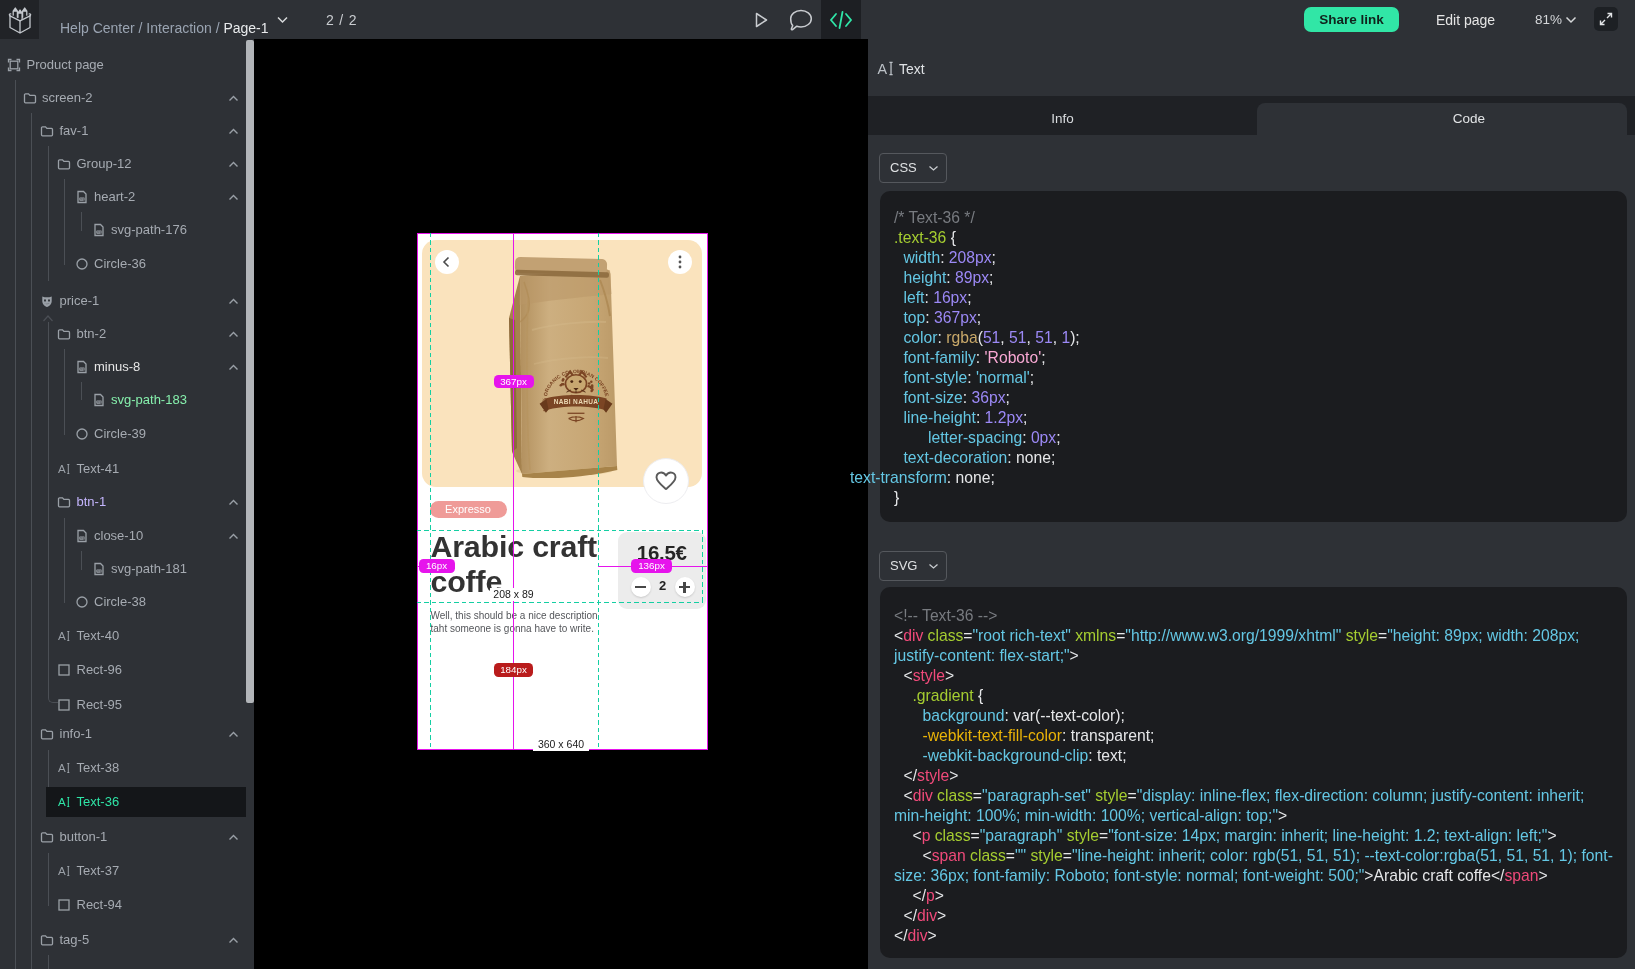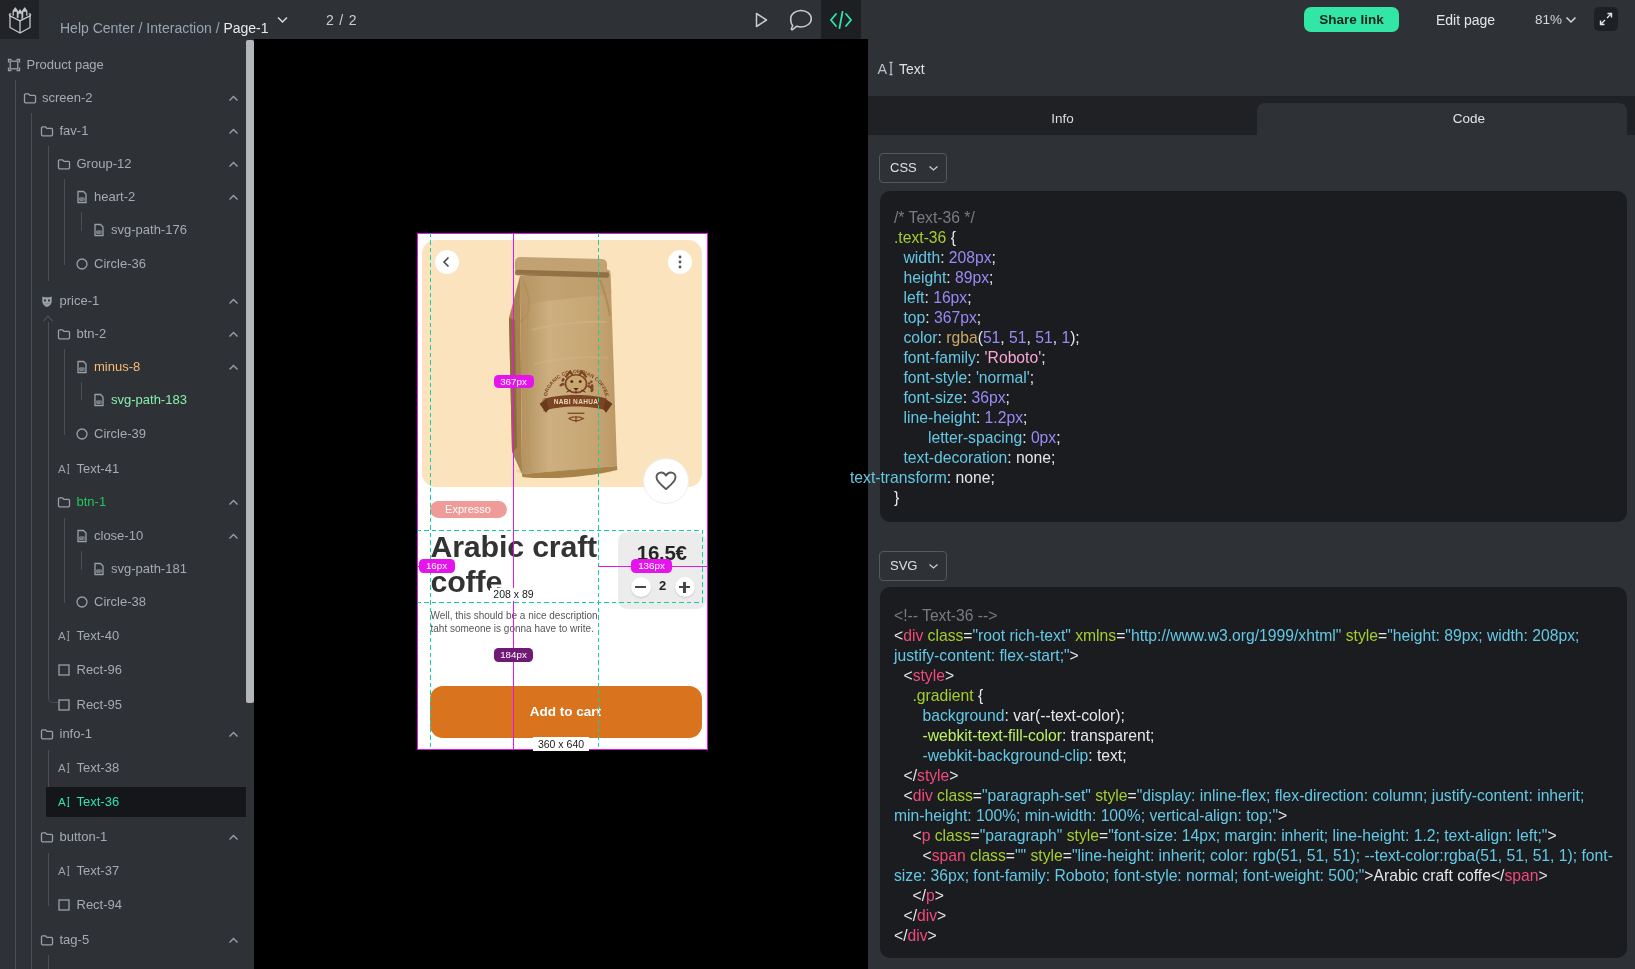--- a/index.html
+++ b/index.html
@@ -124,21 +124,21 @@
     </svg></div>
 <div style="position:absolute;left:76.5px;top:325.5px;font-size:13px;line-height:16px;color:#a6abb2;white-space:nowrap">btn-2</div>
 <svg style="position:absolute;left:228px;top:330.5px" width="11" height="7" viewBox="0 0 11 7">
     <path d="M1.5 5.5 L5.5 1.5 L9.5 5.5" stroke="#9aa0a7" stroke-width="1.4" fill="none"></path>
   </svg>
 <div style="position:absolute;left:74.5px;top:359.5px;width:14px;height:14px"><svg width="14" height="14" viewBox="0 0 14 14">
       <path d="M3 1.5 h5.5 l2.5 2.5 v8.5 h-8 z" stroke="#9aa0a7" fill="none" stroke-width="1.3"></path>
       <rect x="4.3" y="7.4" width="5.4" height="3.4" rx="0.7" fill="#9aa0a7" stroke="none"></rect>
       <text x="4.9" y="10.2" font-family="Liberation Sans" font-size="2.9" fill="#2e3136" stroke="none">svg</text>
     </svg></div>
-<div style="position:absolute;left:94.0px;top:358.5px;font-size:13px;line-height:16px;color:#fdba74;white-space:nowrap">minus-8</div>
+<div style="position:absolute;left:94.0px;top:358.5px;font-size:13px;line-height:16px;color:#e5e5e5;white-space:nowrap">minus-8</div>
 <svg style="position:absolute;left:228px;top:363.5px" width="11" height="7" viewBox="0 0 11 7">
     <path d="M1.5 5.5 L5.5 1.5 L9.5 5.5" stroke="#9aa0a7" stroke-width="1.4" fill="none"></path>
   </svg>
 <div style="position:absolute;left:91.5px;top:392.5px;width:14px;height:14px"><svg width="14" height="14" viewBox="0 0 14 14">
       <path d="M3 1.5 h5.5 l2.5 2.5 v8.5 h-8 z" stroke="#9aa0a7" fill="none" stroke-width="1.3"></path>
       <rect x="4.3" y="7.4" width="5.4" height="3.4" rx="0.7" fill="#9aa0a7" stroke="none"></rect>
       <text x="4.9" y="10.2" font-family="Liberation Sans" font-size="2.9" fill="#2e3136" stroke="none">svg</text>
     </svg></div>
 <div style="position:absolute;left:111.0px;top:391.5px;font-size:13px;line-height:16px;color:#86efac;white-space:nowrap">svg-path-183</div>
 <div style="position:absolute;left:74.5px;top:427px;width:14px;height:14px"><svg width="14" height="14" viewBox="0 0 14 14">
@@ -146,21 +146,21 @@
     </svg></div>
 <div style="position:absolute;left:94.0px;top:426px;font-size:13px;line-height:16px;color:#a6abb2;white-space:nowrap">Circle-39</div>
 <div style="position:absolute;left:57px;top:462px;width:14px;height:14px"><svg width="14" height="14" viewBox="0 0 14 14">
       <text x="1" y="11" font-family="Liberation Sans" font-size="11.5" fill="#9aa0a7" stroke="none">A</text>
       <path d="M10.3 2.5 h2 M11.3 2.5 v9 M10.3 11.5 h2" stroke="#9aa0a7" stroke-width="1"></path>
     </svg></div>
 <div style="position:absolute;left:76.5px;top:461px;font-size:13px;line-height:16px;color:#a6abb2;white-space:nowrap">Text-41</div>
 <div style="position:absolute;left:57px;top:495px;width:14px;height:14px"><svg width="14" height="14" viewBox="0 0 14 14">
       <path d="M1.5 3.8 a1 1 0 0 1 1-1 h3 l1.4 1.6 h4.6 a1 1 0 0 1 1 1 v5.4 a1 1 0 0 1 -1 1 h-9 a1 1 0 0 1 -1-1 z" stroke="#9aa0a7" fill="none" stroke-width="1.3"></path>
     </svg></div>
-<div style="position:absolute;left:76.5px;top:494px;font-size:13px;line-height:16px;color:#22c55e;white-space:nowrap">btn-1</div>
+<div style="position:absolute;left:76.5px;top:494px;font-size:13px;line-height:16px;color:#c4b5fd;white-space:nowrap">btn-1</div>
 <svg style="position:absolute;left:228px;top:499px" width="11" height="7" viewBox="0 0 11 7">
     <path d="M1.5 5.5 L5.5 1.5 L9.5 5.5" stroke="#9aa0a7" stroke-width="1.4" fill="none"></path>
   </svg>
 <div style="position:absolute;left:74.5px;top:528.5px;width:14px;height:14px"><svg width="14" height="14" viewBox="0 0 14 14">
       <path d="M3 1.5 h5.5 l2.5 2.5 v8.5 h-8 z" stroke="#9aa0a7" fill="none" stroke-width="1.3"></path>
       <rect x="4.3" y="7.4" width="5.4" height="3.4" rx="0.7" fill="#9aa0a7" stroke="none"></rect>
       <text x="4.9" y="10.2" font-family="Liberation Sans" font-size="2.9" fill="#2e3136" stroke="none">svg</text>
     </svg></div>
 <div style="position:absolute;left:94.0px;top:527.5px;font-size:13px;line-height:16px;color:#a6abb2;white-space:nowrap">close-10</div>
 <svg style="position:absolute;left:228px;top:532.5px" width="11" height="7" viewBox="0 0 11 7">
@@ -265,21 +265,21 @@
 <svg style="position:absolute;left:928px;top:563px" width="11" height="7" viewBox="0 0 11 7">
     <path d="M1.5 1.5 L5.5 5 L9.5 1.5" stroke="#c9ccd0" stroke-width="1.3" fill="none"></path>
   </svg>
 <div style="position:absolute;left:880px;top:587px;width:747px;height:371px;background:#1b1c1f;border-radius:10px"></div>
 <div style="position:absolute;left:894px;top:606px;font-size:15.7px;line-height:20px;white-space:pre;letter-spacing:0px"><span style="color:#787b80">&lt;!-- Text-36 --&gt;</span></div>
 <div style="position:absolute;left:894px;top:626px;font-size:15.7px;line-height:20px;white-space:pre;letter-spacing:0px"><span style="color:#e6e7e9">&lt;</span><span style="color:#f04a7a">div</span><span style="color:#a5cd31"> class</span><span style="color:#e6e7e9">=</span><span style="color:#64c7e4">"root rich-text"</span><span style="color:#a5cd31"> xmlns</span><span style="color:#e6e7e9">=</span><span style="color:#64c7e4">"http://www.w3.org/1999/xhtml"</span><span style="color:#a5cd31"> style</span><span style="color:#e6e7e9">=</span><span style="color:#64c7e4">"height: 89px; width: 208px;</span></div>
 <div style="position:absolute;left:894px;top:646px;font-size:15.7px;line-height:20px;white-space:pre;letter-spacing:0px"><span style="color:#64c7e4">justify-content: flex-start;"</span><span style="color:#e6e7e9">&gt;</span></div>
 <div style="position:absolute;left:903.5px;top:666px;font-size:15.7px;line-height:20px;white-space:pre;letter-spacing:0px"><span style="color:#e6e7e9">&lt;</span><span style="color:#f04a7a">style</span><span style="color:#e6e7e9">&gt;</span></div>
 <div style="position:absolute;left:912.5px;top:686px;font-size:15.7px;line-height:20px;white-space:pre;letter-spacing:0px"><span style="color:#a5cd31">.gradient</span><span style="color:#e6e7e9"> {</span></div>
 <div style="position:absolute;left:922.5px;top:706px;font-size:15.7px;line-height:20px;white-space:pre;letter-spacing:0px"><span style="color:#64c7e4">background</span><span style="color:#e6e7e9">: var(--text-color);</span></div>
-<div style="position:absolute;left:922.5px;top:726px;font-size:15.7px;line-height:20px;white-space:pre;letter-spacing:0px"><span style="color:#bef264">-webkit-text-fill-color</span><span style="color:#e6e7e9">: transparent;</span></div>
+<div style="position:absolute;left:922.5px;top:726px;font-size:15.7px;line-height:20px;white-space:pre;letter-spacing:0px"><span style="color:#eab308">-webkit-text-fill-color</span><span style="color:#e6e7e9">: transparent;</span></div>
 <div style="position:absolute;left:922.5px;top:746px;font-size:15.7px;line-height:20px;white-space:pre;letter-spacing:0px"><span style="color:#64c7e4">-webkit-background-clip</span><span style="color:#e6e7e9">: text;</span></div>
 <div style="position:absolute;left:903.5px;top:766px;font-size:15.7px;line-height:20px;white-space:pre;letter-spacing:0px"><span style="color:#e6e7e9">&lt;/</span><span style="color:#f04a7a">style</span><span style="color:#e6e7e9">&gt;</span></div>
 <div style="position:absolute;left:903.5px;top:786px;font-size:15.7px;line-height:20px;white-space:pre;letter-spacing:0px"><span style="color:#e6e7e9">&lt;</span><span style="color:#f04a7a">div</span><span style="color:#a5cd31"> class</span><span style="color:#e6e7e9">=</span><span style="color:#64c7e4">"paragraph-set"</span><span style="color:#a5cd31"> style</span><span style="color:#e6e7e9">=</span><span style="color:#64c7e4">"display: inline-flex; flex-direction: column; justify-content: inherit;</span></div>
 <div style="position:absolute;left:894px;top:806px;font-size:15.7px;line-height:20px;white-space:pre;letter-spacing:0px"><span style="color:#64c7e4">min-height: 100%; min-width: 100%; vertical-align: top;"</span><span style="color:#e6e7e9">&gt;</span></div>
 <div style="position:absolute;left:912.5px;top:826px;font-size:15.7px;line-height:20px;white-space:pre;letter-spacing:0px"><span style="color:#e6e7e9">&lt;</span><span style="color:#f04a7a">p</span><span style="color:#a5cd31"> class</span><span style="color:#e6e7e9">=</span><span style="color:#64c7e4">"paragraph"</span><span style="color:#a5cd31"> style</span><span style="color:#e6e7e9">=</span><span style="color:#64c7e4">"font-size: 14px; margin: inherit; line-height: 1.2; text-align: left;"</span><span style="color:#e6e7e9">&gt;</span></div>
 <div style="position:absolute;left:922.5px;top:846px;font-size:15.7px;line-height:20px;white-space:pre;letter-spacing:0px"><span style="color:#e6e7e9">&lt;</span><span style="color:#f04a7a">span</span><span style="color:#a5cd31"> class</span><span style="color:#e6e7e9">=</span><span style="color:#64c7e4">""</span><span style="color:#a5cd31"> style</span><span style="color:#e6e7e9">=</span><span style="color:#64c7e4">"line-height: inherit; color: rgb(51, 51, 51); --text-color:rgba(51, 51, 51, 1); font-</span></div>
 <div style="position:absolute;left:894px;top:866px;font-size:15.7px;line-height:20px;white-space:pre;letter-spacing:0px"><span style="color:#64c7e4">size: 36px; font-family: Roboto; font-style: normal; font-weight: 500;"</span><span style="color:#e6e7e9">&gt;</span><span style="color:#e6e7e9">Arabic craft coffe</span><span style="color:#e6e7e9">&lt;/</span><span style="color:#f04a7a">span</span><span style="color:#e6e7e9">&gt;</span></div>
 <div style="position:absolute;left:912.5px;top:886px;font-size:15.7px;line-height:20px;white-space:pre;letter-spacing:0px"><span style="color:#e6e7e9">&lt;/</span><span style="color:#f04a7a">p</span><span style="color:#e6e7e9">&gt;</span></div>
 <div style="position:absolute;left:903.5px;top:906px;font-size:15.7px;line-height:20px;white-space:pre;letter-spacing:0px"><span style="color:#e6e7e9">&lt;/</span><span style="color:#f04a7a">div</span><span style="color:#e6e7e9">&gt;</span></div>
 <div style="position:absolute;left:894px;top:926px;font-size:15.7px;line-height:20px;white-space:pre;letter-spacing:0px"><span style="color:#e6e7e9">&lt;/</span><span style="color:#f04a7a">div</span><span style="color:#e6e7e9">&gt;</span></div>
@@ -365,27 +365,26 @@
     <div style="position:absolute;left:12.5px;top:295px;width:180px;font-size:30.4px;font-weight:bold;color:#333;line-height:35px;letter-spacing:-0.2px">Arabic craft coffe</div>
     <div style="position:absolute;left:200px;top:297.5px;width:87.5px;height:77px;border-radius:9px;background:#ececec"></div>
     <div style="position:absolute;left:200px;top:307px;width:87.5px;font-size:20.5px;font-weight:bold;color:#252525;text-align:center;letter-spacing:-0.3px">16.5€</div>
     <div style="position:absolute;left:212.5px;top:343px;width:20px;height:20px;border-radius:50%;background:#fff;box-shadow:0 1px 2px rgba(0,0,0,0.15)"></div>
     <div style="position:absolute;left:217px;top:351.8px;width:10.5px;height:2.4px;background:#474747"></div>
     <div style="position:absolute;left:239px;top:344px;width:11px;font-size:13px;font-weight:bold;color:#222;text-align:center">2</div>
     <div style="position:absolute;left:256.5px;top:343px;width:20px;height:20px;border-radius:50%;background:#fff;box-shadow:0 1px 2px rgba(0,0,0,0.15)"></div>
     <div style="position:absolute;left:261px;top:351.8px;width:11px;height:2.4px;background:#474747"></div>
     <div style="position:absolute;left:265.3px;top:347.5px;width:2.4px;height:11px;background:#474747"></div>
     <div style="position:absolute;left:12.5px;top:374.5px;font-size:10px;color:#54565a;line-height:13.5px">Well, this should be a nice description<br>taht someone is gonna have to write.</div>
-    <div style="position:absolute;left:11.5px;top:452px;width:272px;height:52px;border-radius:13px;background:#d9731d;color:#fff;font-size:13.5px;font-weight:bold;text-align:center;line-height:52px">Add to cart</div>
   </div>
 <div style="position:absolute;left:429.5px;top:233px;width:1px;height:517px;background:repeating-linear-gradient(to bottom,#14cfa3 0 4.5px,transparent 4.5px 7.5px)"></div>
 <div style="position:absolute;left:597.5px;top:233px;width:1px;height:517px;background:repeating-linear-gradient(to bottom,#14cfa3 0 4.5px,transparent 4.5px 7.5px)"></div>
 <div style="position:absolute;left:702px;top:529.5px;width:1px;height:72.0px;background:repeating-linear-gradient(to bottom,#14cfa3 0 4.5px,transparent 4.5px 7.5px)"></div>
 <div style="position:absolute;left:417px;top:529.5px;width:286px;height:1px;background:repeating-linear-gradient(to right,#14cfa3 0 4.5px,transparent 4.5px 7.5px)"></div>
 <div style="position:absolute;left:417px;top:601.5px;width:286px;height:1px;background:repeating-linear-gradient(to right,#14cfa3 0 4.5px,transparent 4.5px 7.5px)"></div>
 <div style="position:absolute;left:513.2px;top:233px;width:1.2px;height:517px;background:#e614ec"></div>
 <div style="position:absolute;left:417px;top:565.5px;width:13px;height:1.2px;background:#e614ec"></div>
 <div style="position:absolute;left:597.5px;top:565.5px;width:110px;height:1.2px;background:#e614ec"></div>
 <div style="position:absolute;left:493.5px;top:374.7px;width:40px;height:13.6px;border-radius:4.5px;background:#e614ec;color:#fff;font-size:9.8px;line-height:13.6px;text-align:center">367px</div>
 <div style="position:absolute;left:418.5px;top:559.2px;width:36px;height:13.6px;border-radius:4.5px;background:#e614ec;color:#fff;font-size:9.8px;line-height:13.6px;text-align:center">16px</div>
 <div style="position:absolute;left:631.25px;top:559.2px;width:40.5px;height:13.6px;border-radius:4.5px;background:#e614ec;color:#fff;font-size:9.8px;line-height:13.6px;text-align:center">136px</div>
-<div style="position:absolute;left:494.0px;top:648px;width:39px;height:13.6px;border-radius:4.5px;background:#701a75;color:#fff;font-size:9.8px;line-height:13.6px;text-align:center">184px</div>
+<div style="position:absolute;left:494.0px;top:663px;width:39px;height:13.6px;border-radius:4.5px;background:#b91c1c;color:#fff;font-size:9.8px;line-height:13.6px;text-align:center">184px</div>
 <div style="position:absolute;left:490px;top:587.5px;width:47px;height:13px;background:#fff;color:#1a1a1a;font-size:10.5px;line-height:13px;text-align:center;white-space:nowrap">208 x 89</div>
 <div style="position:absolute;left:533px;top:736.5px;width:56px;height:14px;background:#fff;color:#1a1a1a;font-size:10.5px;line-height:14px;text-align:center;white-space:nowrap">360 x 640</div>
 </body></html>

